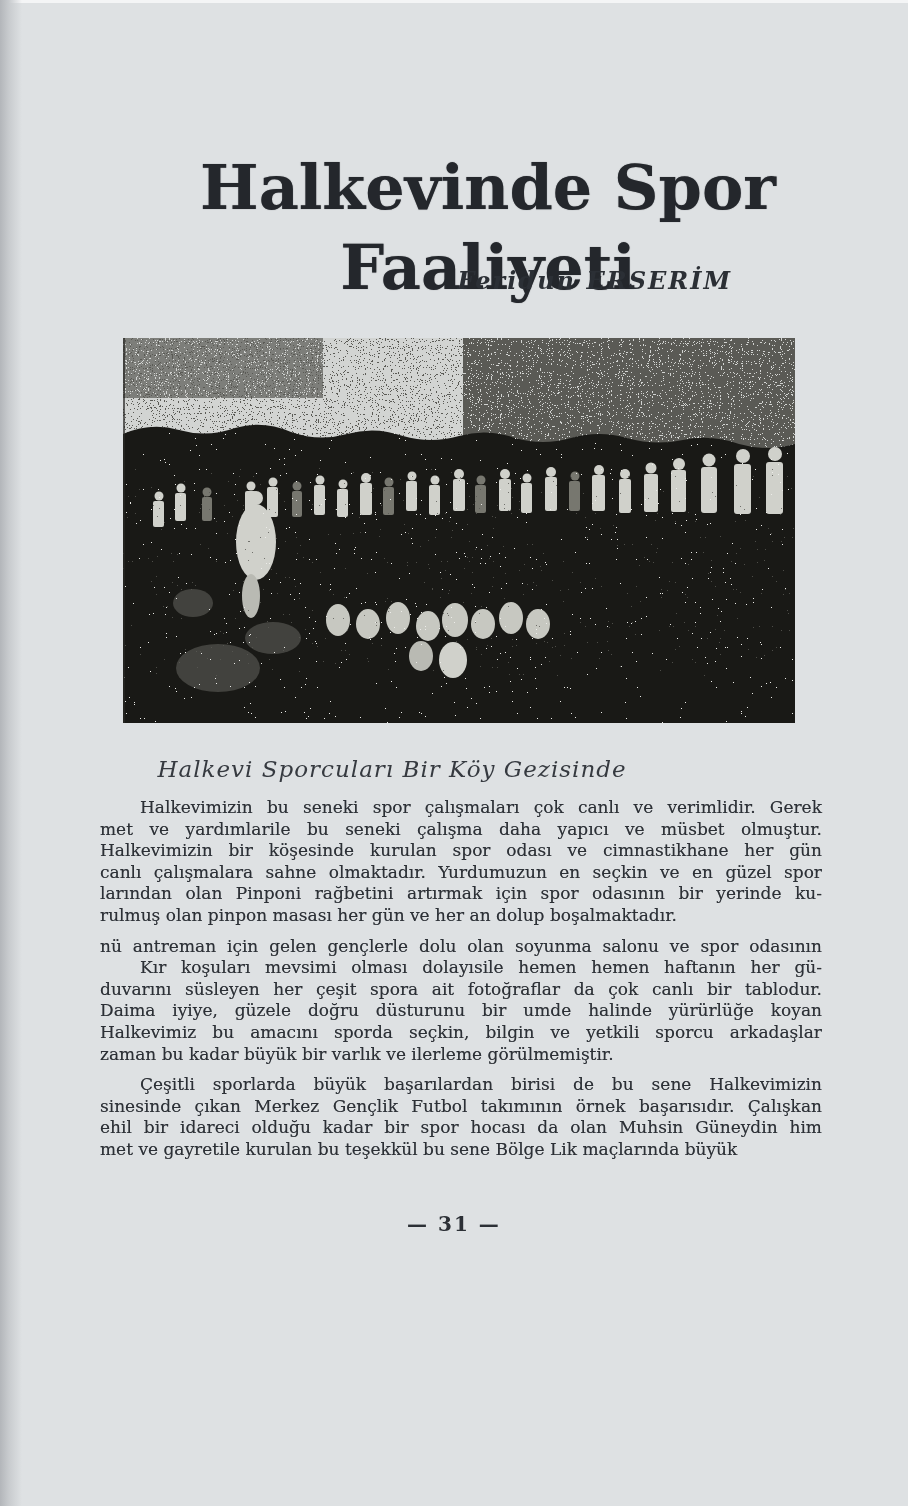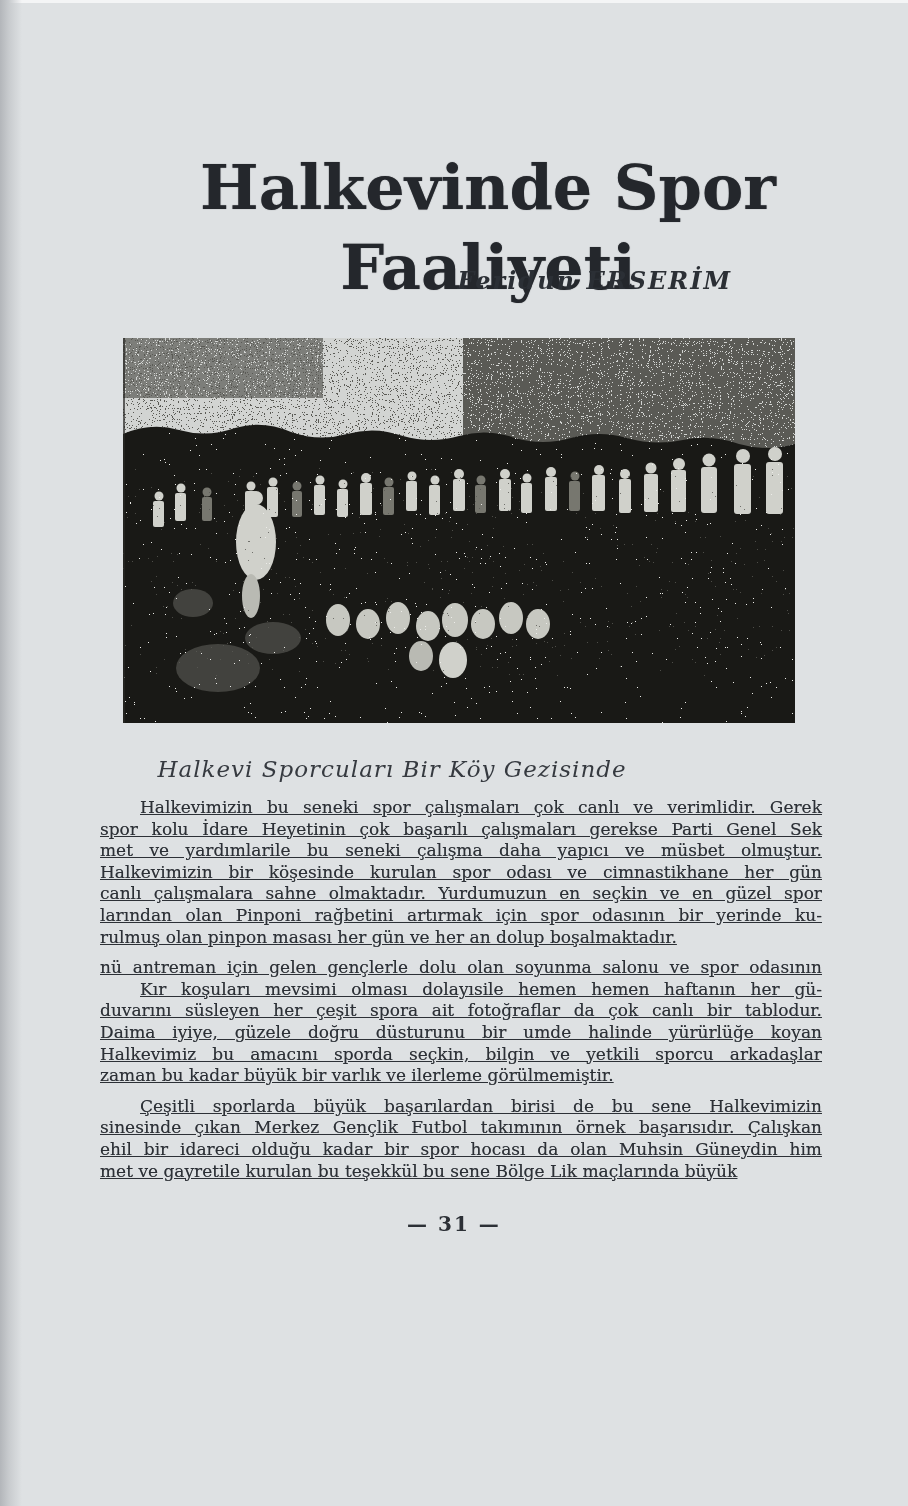--- a/index.html
+++ b/index.html
@@ -32,21 +32,20 @@
   }
   .photo svg{display:block;width:672px;height:385px;}
   .caption{
     position:absolute;top:756px;left:0;width:784px;text-align:center;
     font-style:italic;font-size:23px;color:#363a40;letter-spacing:1px;
   }
   .body-text{
     position:absolute;left:100px;top:797px;width:722px;
     font-size:17px;line-height:21.6px;color:#2c3036;
     text-shadow:0 0 0.5px rgba(44,48,54,.5);
-    text-decoration:underline;
   }
   .para + .para{margin-top:9px;}
   .line{text-align:justify;text-align-last:justify;}
   .line.last{text-align-last:auto;}
   .line.first{text-indent:40px;}
   .page-number{
     position:absolute;top:1212px;left:0;width:908px;text-align:center;
     font-weight:700;font-size:20px;color:#2c3036;letter-spacing:2px;
   }
 </style>
@@ -242,21 +241,20 @@
 
       <rect x="0" y="0" width="2" height="385" fill="#2a2a27" opacity="0.7"></rect>
     </svg>
   </figure>
 
   <figcaption class="caption">Halkevi Sporcuları Bir Köy Gezisinde</figcaption>
 
   <div class="body-text">
       <div class="para">
         <div class="line first">Halkevimizin bu seneki spor çalışmaları çok canlı ve verimlidir. Gerek</div>
-        <div class="line">spor kolu İdare Heyetinin çok başarılı çalışmaları gerekse Parti Genel Sek</div>
         <div class="line">met ve yardımlarile bu seneki çalışma daha yapıcı ve müsbet olmuştur.</div>
         <div class="line">Halkevimizin bir köşesinde kurulan spor odası ve cimnastikhane her gün</div>
         <div class="line">canlı çalışmalara sahne olmaktadır. Yurdumuzun en seçkin ve en güzel spor</div>
         <div class="line">larından olan Pinponi rağbetini artırmak için spor odasının bir yerinde ku-</div>
         <div class="line last">rulmuş olan pinpon masası her gün ve her an dolup boşalmaktadır.</div>
       </div>
       <div class="para">
         <div class="line">nü antreman için gelen gençlerle dolu olan soyunma salonu ve spor odasının</div>
         <div class="line first">Kır koşuları mevsimi olması dolayısile hemen hemen haftanın her gü-</div>
         <div class="line">duvarını süsleyen her çeşit spora ait fotoğraflar da çok canlı bir tablodur.</div>

